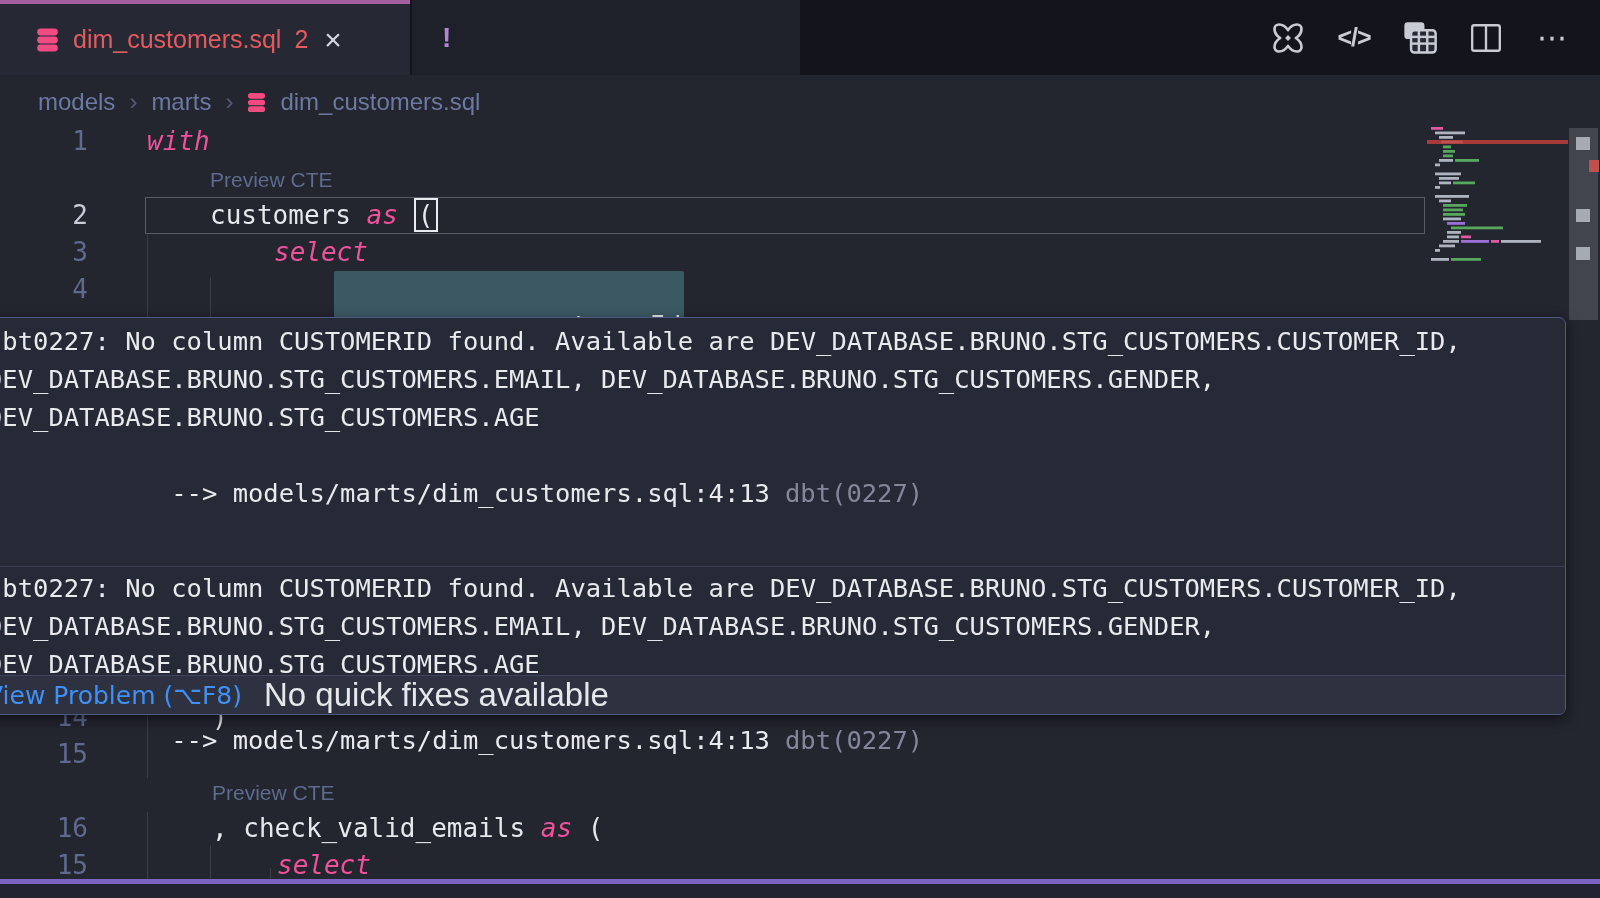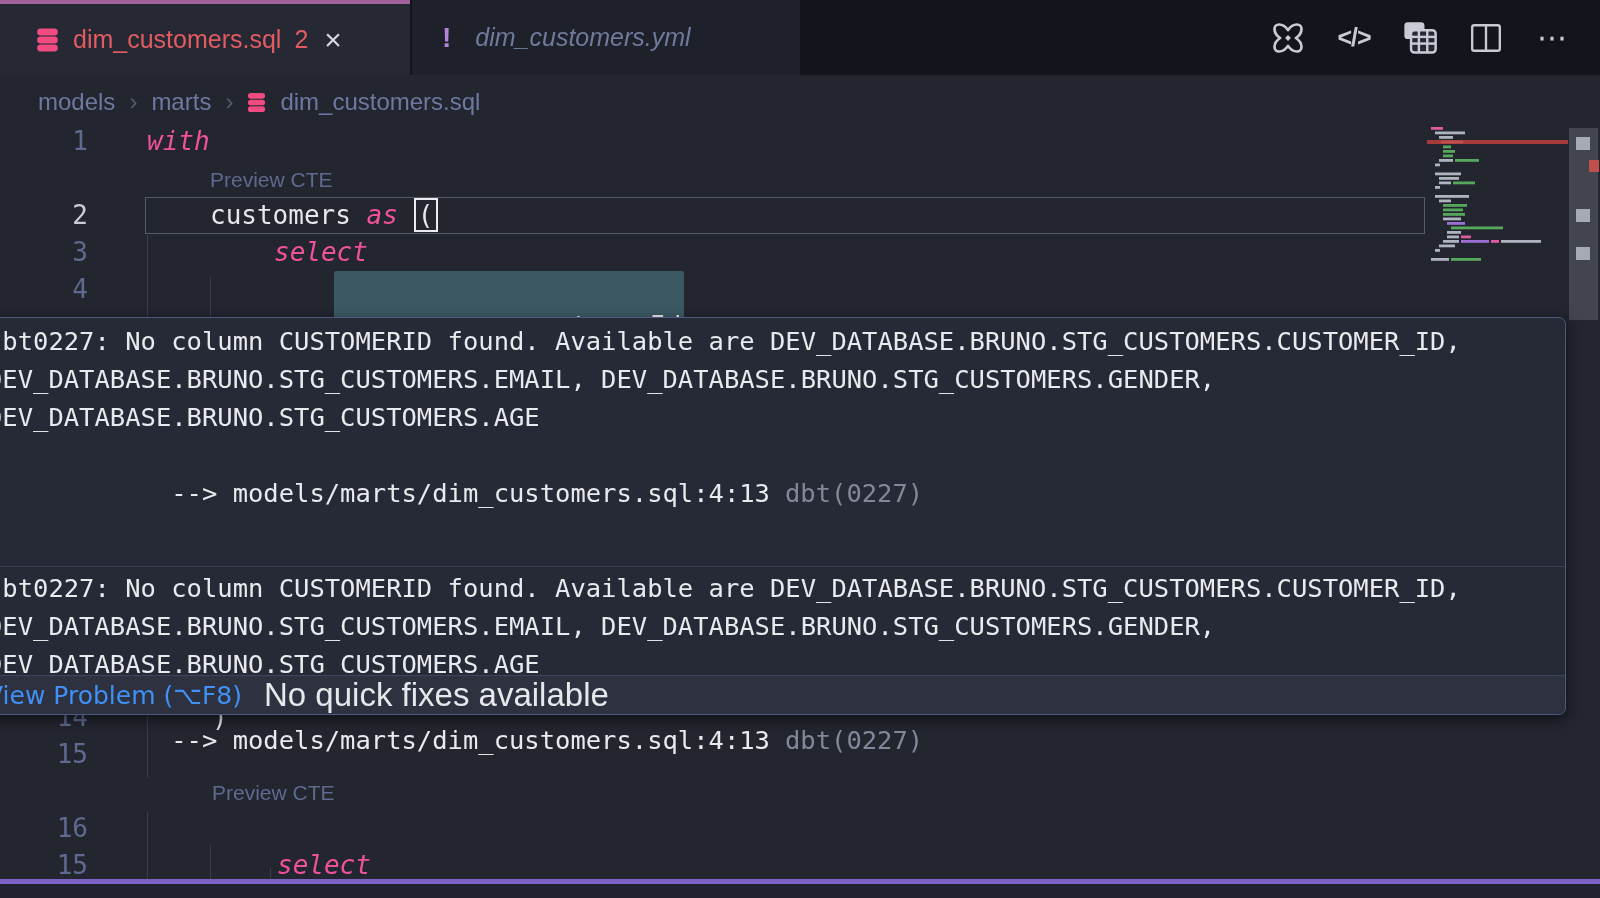--- a/index.html
+++ b/index.html
@@ -94,21 +94,20 @@
         <rect x="1" y="1" width="18" height="6" rx="3" fill="#f14b82"></rect>
         <rect x="1" y="8" width="18" height="6" rx="3" fill="#f14b82"></rect>
         <rect x="1" y="15" width="18" height="6" rx="3" fill="#f14b82"></rect>
       </svg>
       <span class="tab-label">dim_customers.sql</span>
       <span class="tab-badge">2</span>
       <span class="tab-close">×</span>
     </div>
     <div class="tab preview">
       <span class="warn-mark">!</span>
-      <span class="tab-label preview-lbl">dim_customers.yml</span>
     </div>
 
     <div class="actions">
       <div class="act">
         <svg width="36" height="36" viewBox="0 0 32 32" fill="none" stroke="#c8cbd3" stroke-width="2.4" stroke-linejoin="round">
           <path d="M16 9 C18 6 21 4 24 4 A4 4 0 0 1 28 8 C28 11 26 14 23 16 C26 18 28 21 28 24 A4 4 0 0 1 24 28 C21 28 18 26 16 23 C14 26 11 28 8 28 A4 4 0 0 1 4 24 C4 21 6 18 9 16 C6 14 4 11 4 8 A4 4 0 0 1 8 4 C11 4 14 6 16 9 Z"></path>
           <path d="M16 13.4 L18.6 16 L16 18.6 L13.4 16 Z" fill="#c8cbd3" stroke="none"></path>
         </svg>
       </div>
       <div class="act">
@@ -199,20 +198,23 @@
       <div class="row">
         <span class="ln">15</span>
         <span class="codeline"></span>
       </div>
       <div class="row">
         <span class="ln"></span>
         <span class="codeline ind-212"><span class="lens">Preview CTE</span></span>
       </div>
       <div class="row">
         <span class="ln">16</span>
+        <span class="codeline ind-212">
+          <span>, check_valid_emails </span><span class="kw">as</span><span> (</span>
+        </span>
       </div>
       <div class="row">
         <span class="ln">15</span>
         <span class="codeline ind-277"><span class="kw">select</span></span>
       </div>
     </div>
 
     <svg class="minimap" width="141" height="136" viewBox="0 0 141 136">
       <g>
         <rect x="4" y="0" width="12" height="2.8" fill="#e05a9e"></rect>

